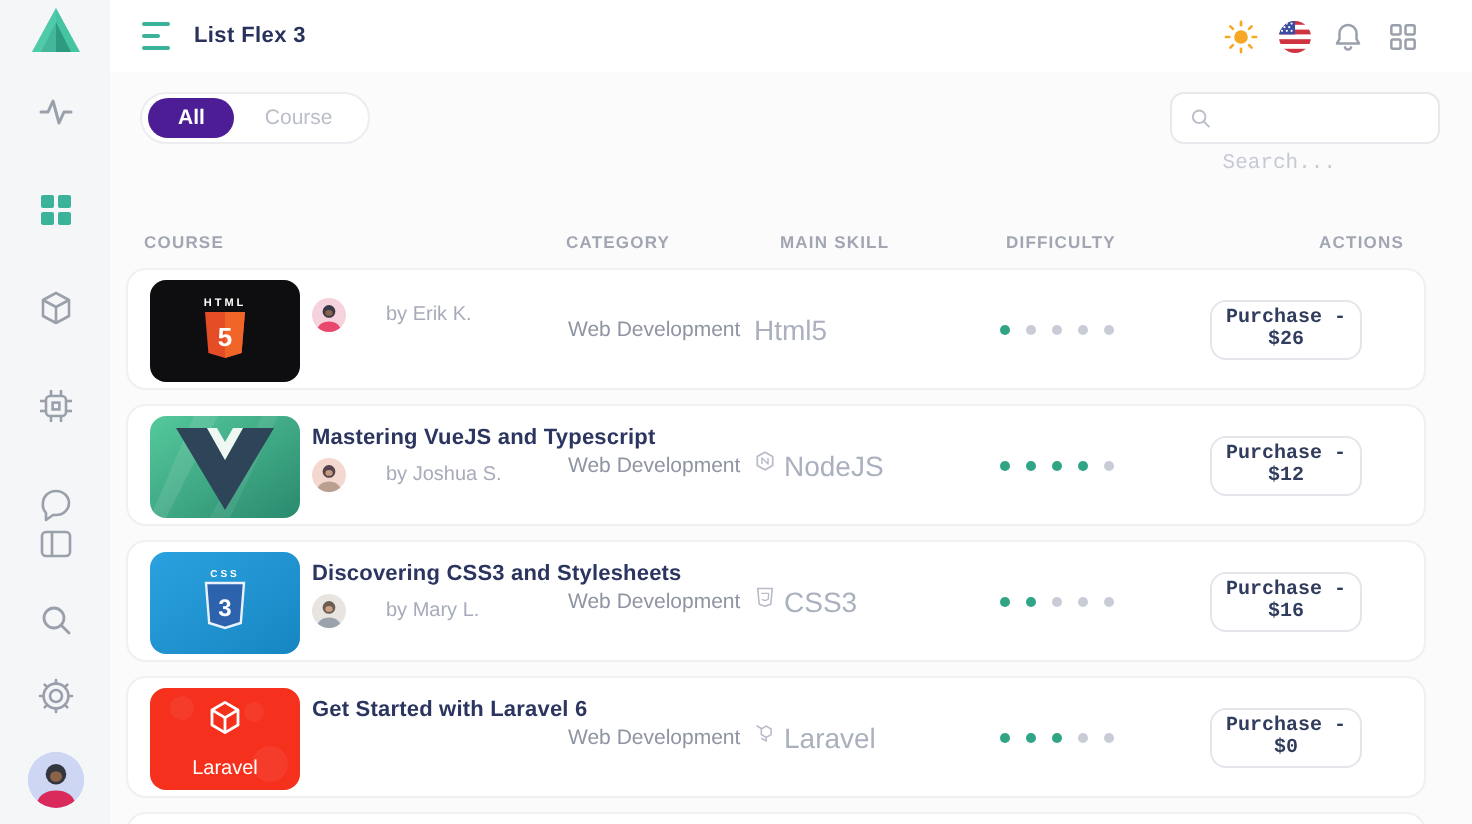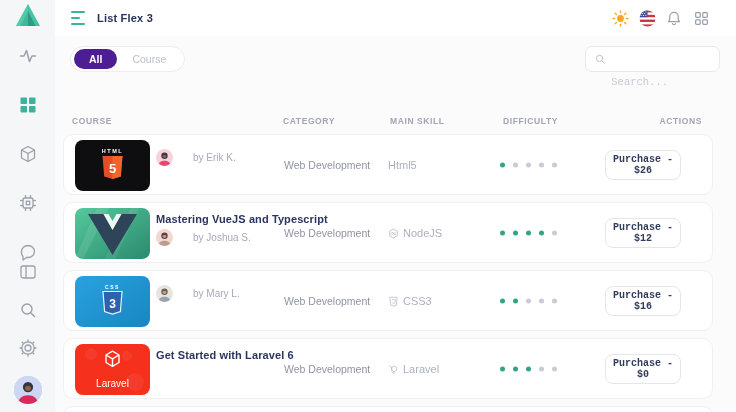--- a/index.html
+++ b/index.html
@@ -60,21 +60,21 @@
   .thumb { position:absolute; left:11px; top:5px; width:75px; height:51px; border-radius:8px;
            overflow:hidden; }
   .thumb svg { display:block; }
   .course-info { position:absolute; left:92px; top:10px; }
   .course-title { font-size:11px; font-weight:700; color:#2b3560; letter-spacing:.1px; }
   .author { display:flex; align-items:center; margin-top:4px; gap:20px; }
   .av { width:17px; height:17px; border-radius:50%; overflow:hidden; display:block; }
   .author-name { font-size:10px; color:#a7abba; }
   .cell { position:absolute; top:50%; transform:translateY(-50%); }
   .category { left:220px; font-size:10.5px; color:#8f94a3; }
-  .skill { left:324px; font-size:11px; color:#abb0bf; display:flex; align-items:flex-end; gap:4px; }
+  .skill { left:313px; font-size:14px; color:#abb0bf; display:flex; align-items:flex-start; gap:4px; }
   .skill svg { display:block; opacity:.85; }
   .dotsc { left:436px; display:flex; align-items:center; }
   .dot { width:5px; height:5px; border-radius:50%; background:#c9ccd6; margin-right:8px; }
   .dot.on { background:#2fa586; }
   .purchase { position:absolute; left:541px; top:15px; width:76px; height:30px; background:#fff;
               border:1px solid #e4e6eb; border-radius:8px; font-size:10px; font-weight:700;
               color:#323d5e; cursor:pointer; font-family:Liberation Mono, monospace; }
 </style>
 </head>
 <body>
@@ -359,20 +359,21 @@
                     <stop offset="1" stop-color="#1786c2"></stop>
               </linearGradient>
                 </defs>
               <rect width="75" height="51" fill="url(#cg)"></rect>
               <text x="37.5" y="12.5" text-anchor="middle" font-size="5" font-weight="bold" letter-spacing="1.5" fill="#fff" font-family="Liberation Sans, sans-serif">CSS</text>
               <polygon points="28,15.5 47,15.5 45.4,35.5 37.5,38 29.6,35.5" fill="#2d63ad" stroke="#e9f2fa" stroke-width="1.2"></polygon>
               <text x="37.5" y="32" text-anchor="middle" font-size="12" font-weight="bold" fill="#fff" font-family="Liberation Sans, sans-serif">3</text>
             </svg>
           </div>
           <div class="course-info">
+            <div class="course-title">Discovering CSS3 and Stylesheets</div>
             <div class="author">
               <span class="av">
                 <svg width="17" height="17" viewBox="0 0 24 24">
                     <rect width="24" height="24" fill="#e8e5e1"></rect>
                     <circle cx="12" cy="9.5" r="4.5" fill="#6b5d52"></circle>
                     <path d="M3.5 24 c0-5 3.8-7.5 8.5-7.5 s8.5 2.5 8.5 7.5 z" fill="#9aa3ad"></path>
                     <ellipse cx="12" cy="10.5" rx="2.6" ry="2.1" fill="#caa183"></ellipse>
                   </svg>
               </span>
               <span class="author-name">by Mary L.</span>

